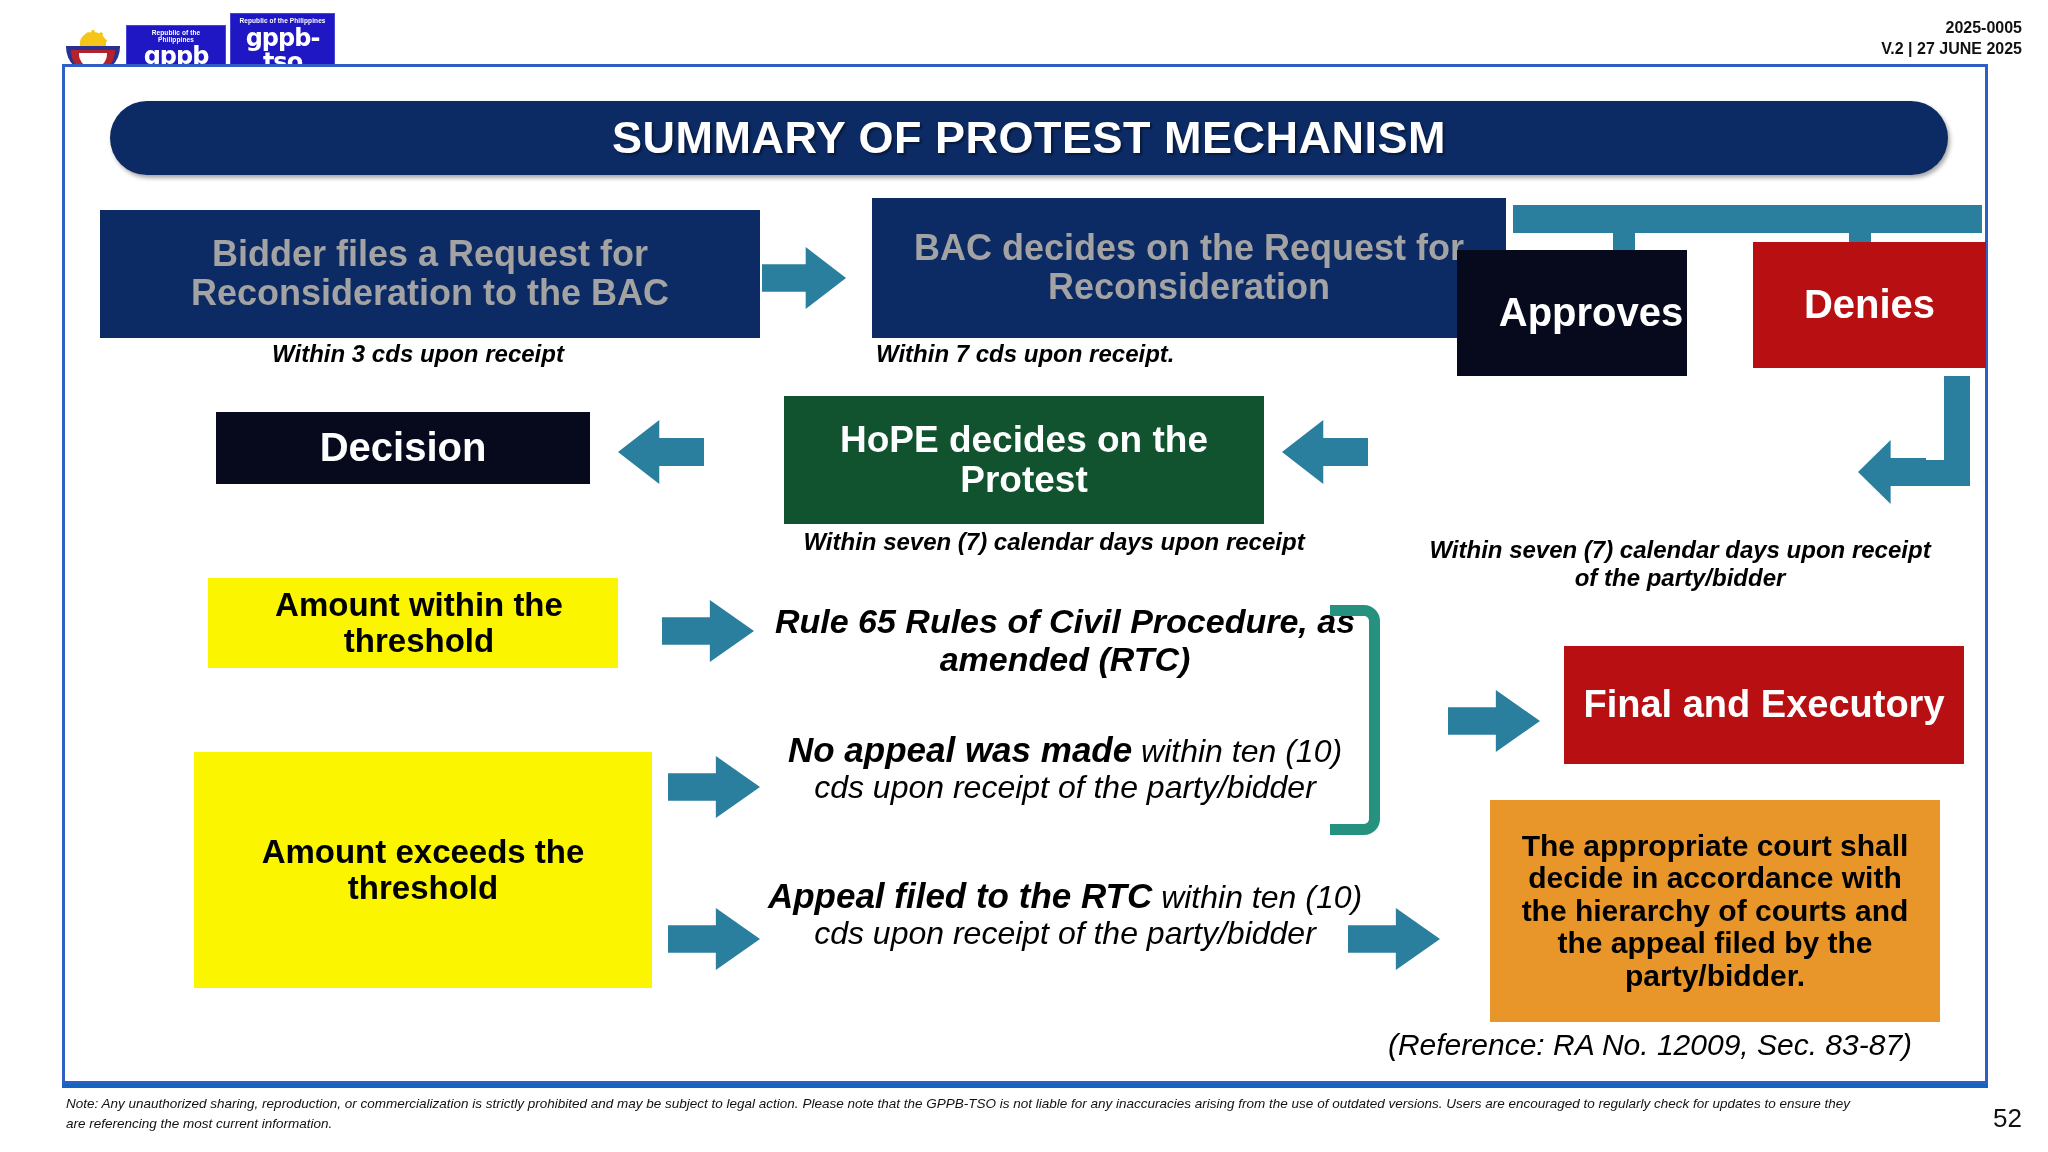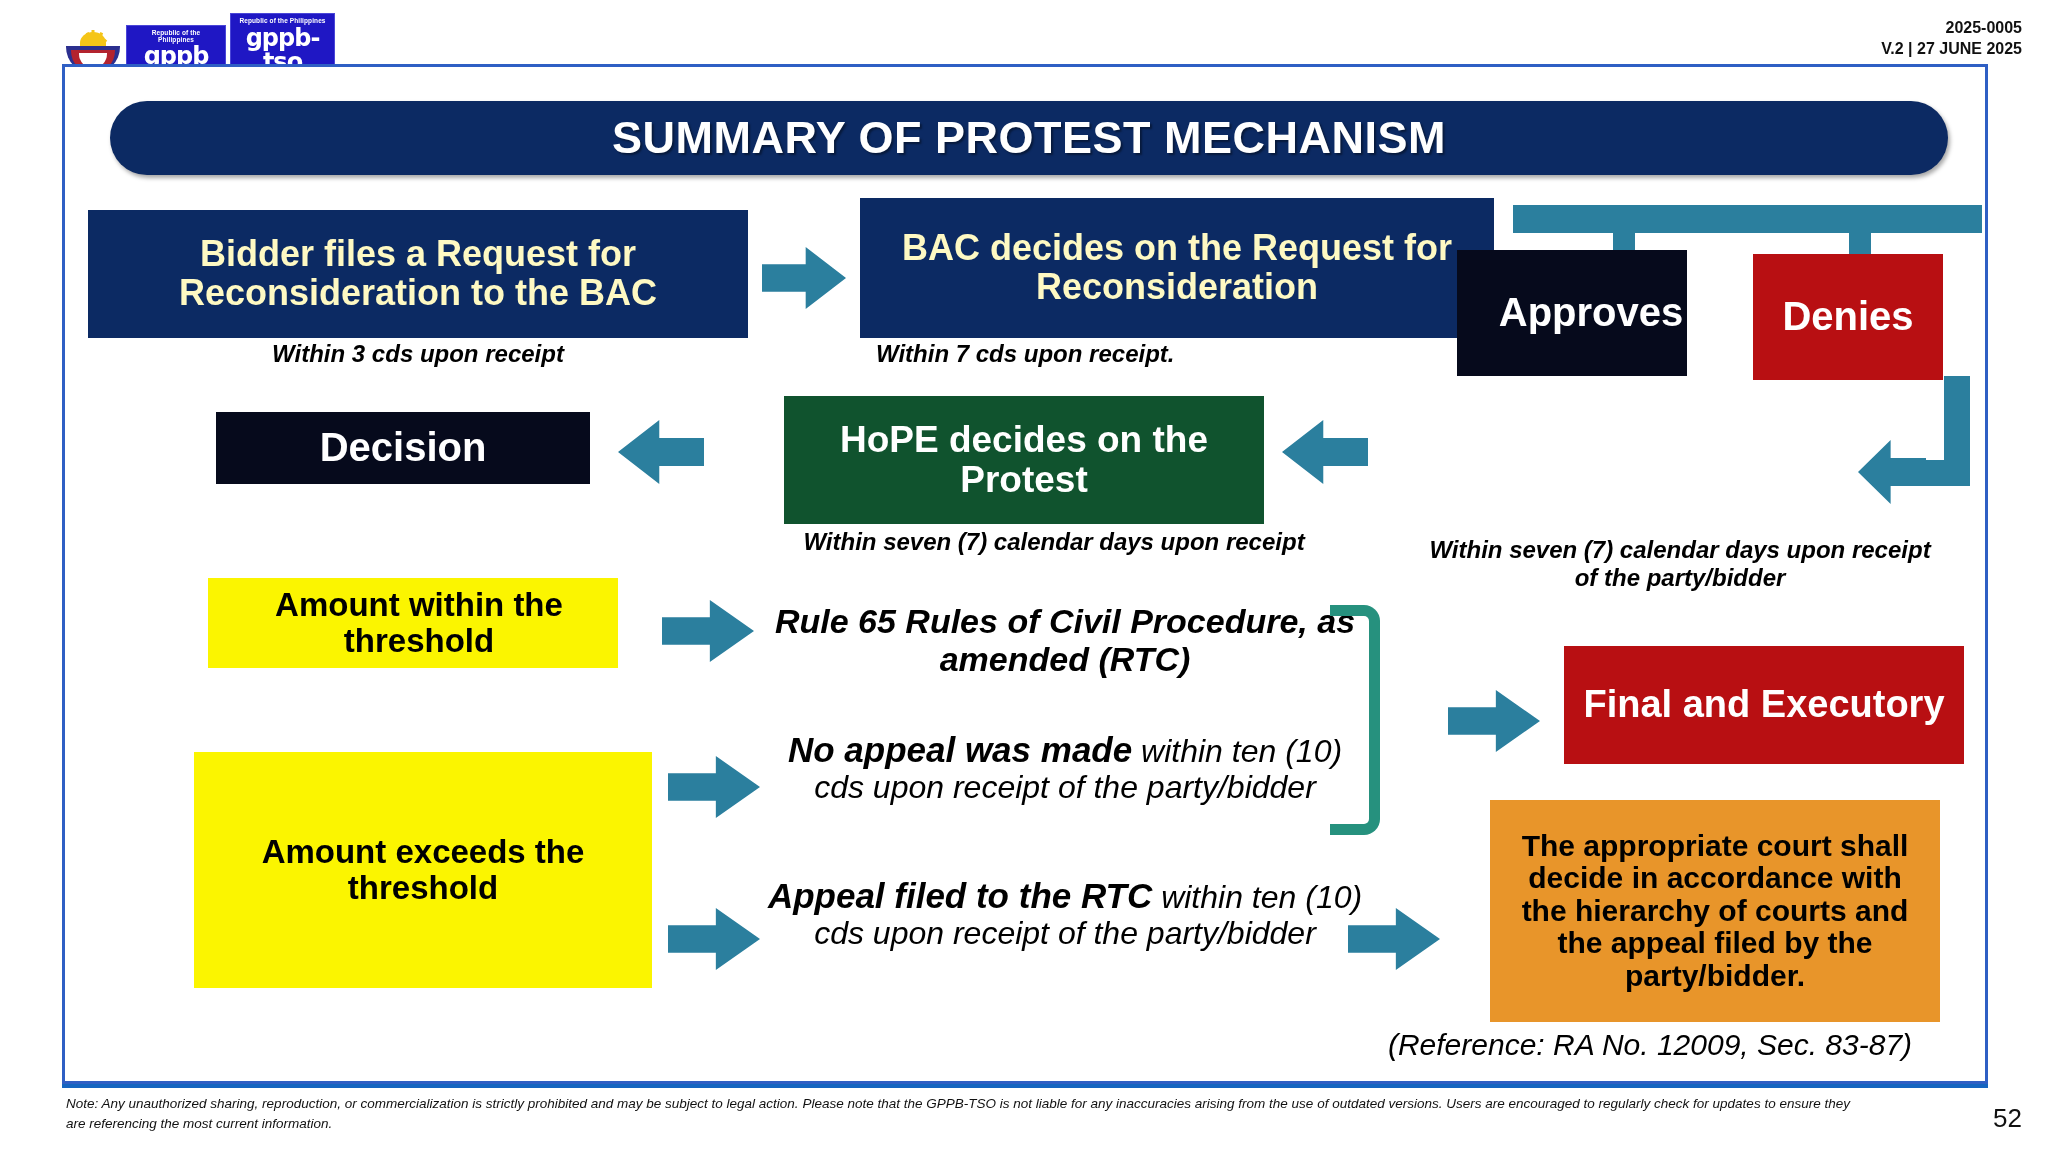--- a/index.html
+++ b/index.html
@@ -61,21 +61,21 @@
   .title-banner span {
     color:#ffffff; font-size:45px; font-weight:bold; letter-spacing:.5px;
     text-shadow:2px 2px 2px rgba(0,0,0,.4);
     font-family:"Liberation Sans", sans-serif;
   }
 
   
   .box { position:absolute; display:flex; align-items:center; justify-content:center;
          text-align:center; line-height:1.08; }
   .box span { display:block; }
-  .navy  { background:#0c2a63; color:#fef9c3; }
+  .navy  { background:#0c2a63; color:#a3a3a3;margin-left:12px; }
   .black { background:#060a1c; color:#fff; }
   .red   { background:#b80f12; color:#fff; }
   .green { background:#10532e; color:#fff; }
   .yellow{ background:#fbf500; color:#000; }
   .orange{ background:#e8952a; color:#000; }
 
   .cap { position:absolute; font-style:italic; font-weight:bold; color:#000;
          font-size:24px; line-height:1.16; text-align:center; }
 
   .ital { position:absolute; font-style:italic; font-weight:bold; color:#000;
@@ -161,21 +161,21 @@
   </div>
   <div class="cap" style="left:860px; top:340px; width:634px; text-align:left; padding-left:16px;">Within 7 cds upon receipt.</div>
 
   <div class="bar" style="left:1513px; top:205px; width:469px; height:28px;"></div>
   <div class="bar" style="left:1613px; top:233px; width:22px; height:32px;"></div>
   <div class="bar" style="left:1849px; top:233px; width:22px; height:32px;"></div>
 
   <div class="box black" style="left:1457px; top:250px; width:230px; height:126px; font-size:40px; font-weight:bold;padding-left:38px;">
     <span>Approves</span>
   </div>
-  <div class="box red" style="left:1753px; top:254px; width:190px; height:126px; font-size:40px; font-weight:bold;">
+  <div class="box red" style="left:1753px; top:242px; width:233px; height:126px; font-size:40px; font-weight:bold;">
     <span>Denies</span>
   </div>
 
   <div class="box black" style="left:216px; top:412px; width:374px; height:72px; font-size:40px; font-weight:bold;">
     <span>Decision</span>
   </div>
 
   <div class="arrow arr-l" style="left:618px; top:420px; width:86px; height:64px;"></div>
 
   <div class="box green" style="left:784px; top:396px; width:480px; height:128px; font-size:37px; font-weight:bold;">

